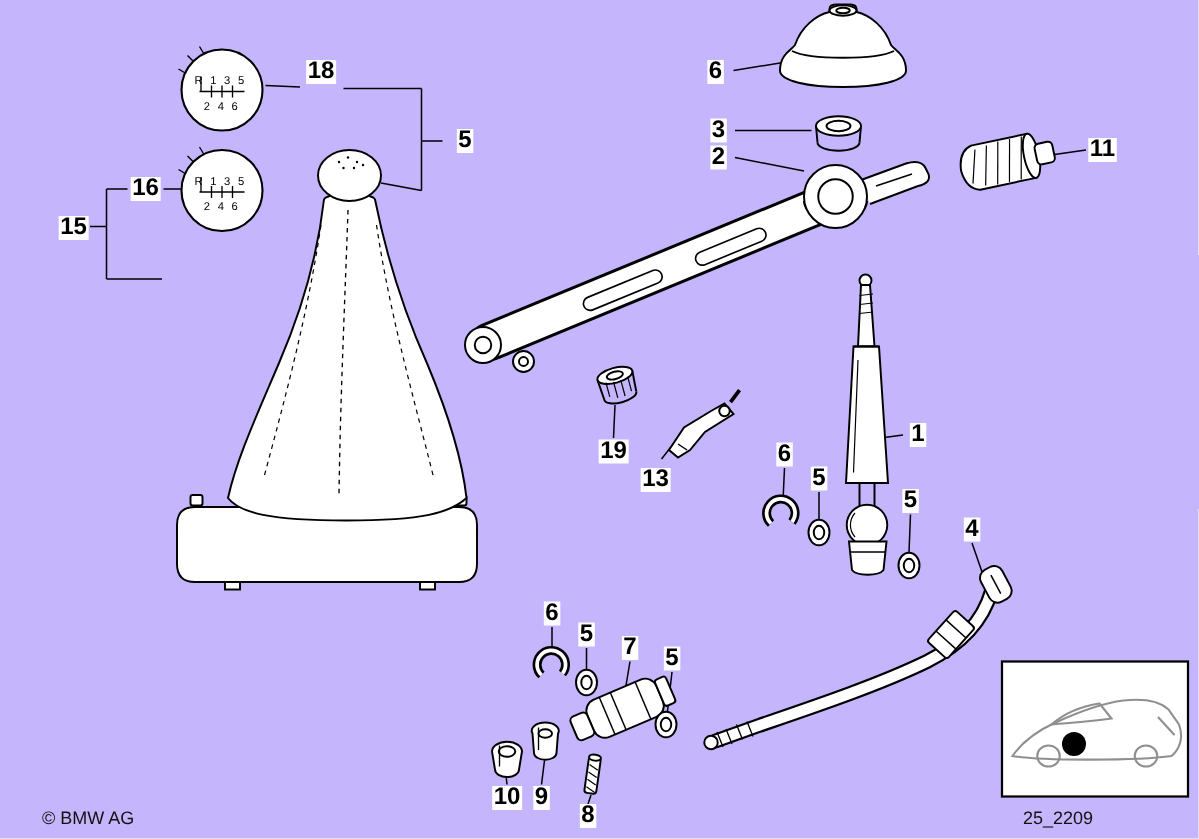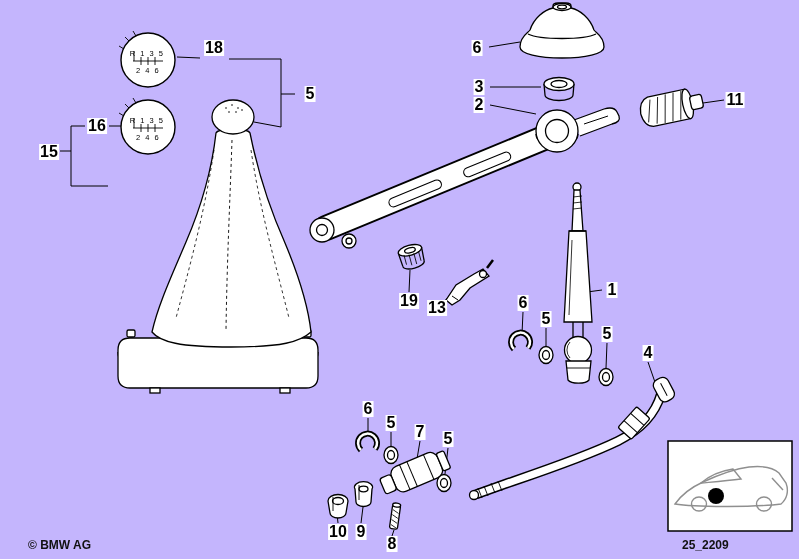--- a/index.html
+++ b/index.html
@@ -2,21 +2,21 @@
 <html><head>
 <meta charset="utf-8">
 <style>
   html,body{margin:0;padding:0;background:#fff;}
   .stage{position:relative;width:799px;height:559px;background:#c4b5fd;
          font-family:"Liberation Sans",sans-serif;overflow:hidden;}
   .stage svg{position:absolute;left:0;top:0;}
   .callout{position:absolute;transform:translate(-50%,-50%);
            font-weight:bold;font-size:16px;color:#000;line-height:1;
            background:#fff;padding:0 1px;}
-  .footnote{position:absolute;font-size:12px;color:#111;font-weight:bold;}
+  .footnote{position:absolute;font-size:12px;color:#111;}
   text.pattern{font-family:"Liberation Sans",sans-serif;font-size:7.5px;
                letter-spacing:1.5px;fill:#000;text-anchor:middle;}
 </style>
 </head>
 <body>
 
 <div class="stage">
 
 <svg width="799" height="559" viewBox="0 0 799 559">
   <g stroke="#000" stroke-width="1.3" fill="none">
@@ -287,21 +287,21 @@
 
 <div class="callout" style="left:214px;top:48px">18</div>
 <div class="callout" style="left:310px;top:94px">5</div>
 <div class="callout" style="left:97px;top:126px">16</div>
 <div class="callout" style="left:49px;top:152px">15</div>
 <div class="callout" style="left:477px;top:48px">6</div>
 <div class="callout" style="left:479px;top:87px">3</div>
 <div class="callout" style="left:479px;top:105px">2</div>
 <div class="callout" style="left:735px;top:100px">11</div>
 <div class="callout" style="left:409px;top:301px">19</div>
-<div class="callout" style="left:437px;top:308px">13</div>
+<div class="callout" style="left:437px;top:320px">13</div>
 <div class="callout" style="left:523px;top:303px">6</div>
 <div class="callout" style="left:546px;top:319px">5</div>
 <div class="callout" style="left:612px;top:290px">1</div>
 <div class="callout" style="left:607px;top:334px">5</div>
 <div class="callout" style="left:648px;top:353px">4</div>
 <div class="callout" style="left:368px;top:409px">6</div>
 <div class="callout" style="left:391px;top:423px">5</div>
 <div class="callout" style="left:420px;top:432px">7</div>
 <div class="callout" style="left:448px;top:439px">5</div>
 <div class="callout" style="left:338px;top:532px">10</div>

